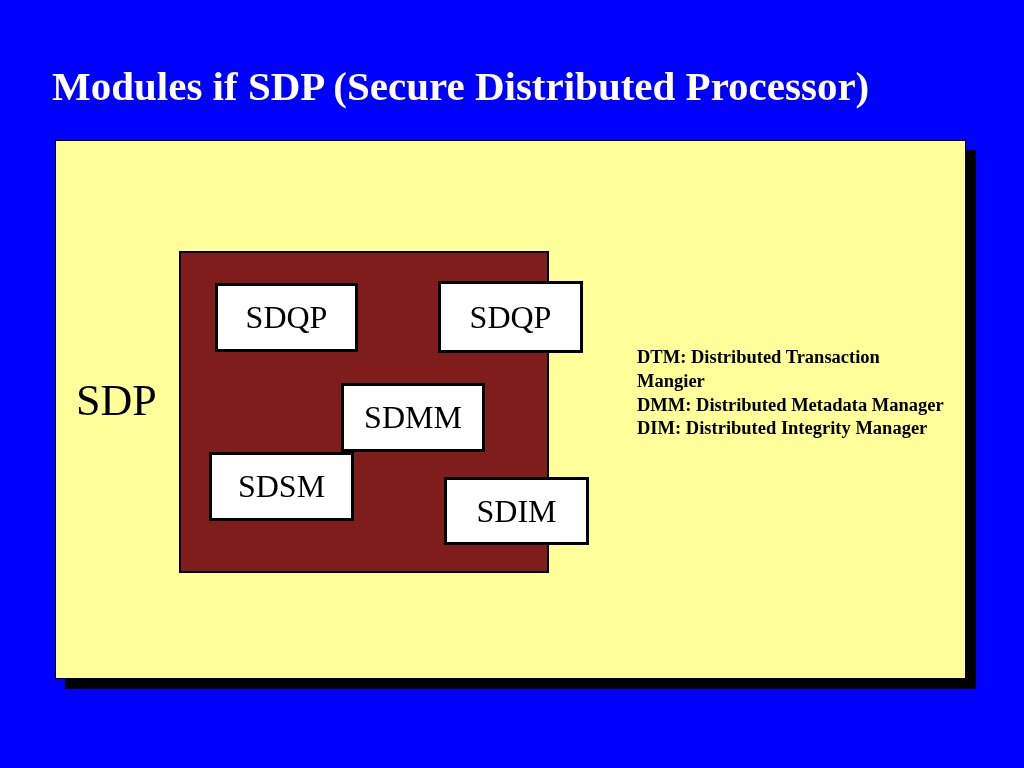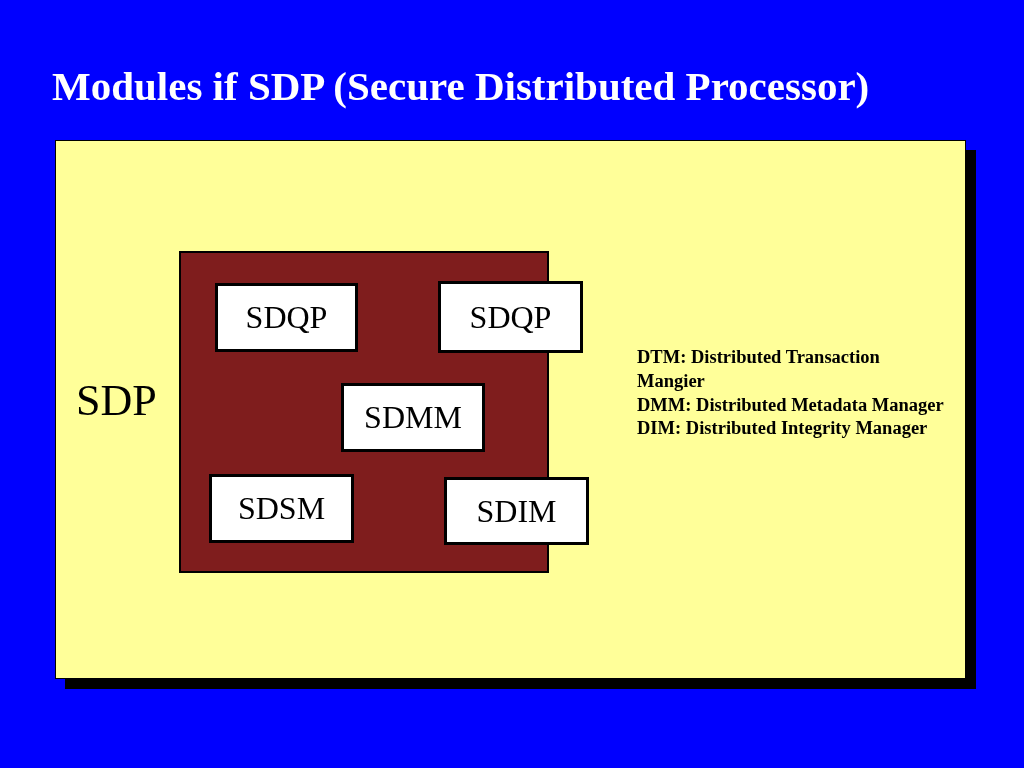--- a/index.html
+++ b/index.html
@@ -56,21 +56,21 @@
     box-sizing: border-box;
     display: flex;
     align-items: center;
     justify-content: center;
     font-size: 32px;
     color: #000000;
   }
   .box-sdqp { left: 34px;  top: 30px;  width: 143px; height: 69px; }
   .box-sdtm { left: 257px; top: 28px;  width: 145px; height: 72px; }
   .box-sdmm { left: 139px; top: 130px; width: 144px; height: 69px; margin-left: 21px; }
-  .box-sdsm { left: 28px;  top: 221px; width: 145px; height: 69px; }
+  .box-sdsm { left: 28px;  top: 199px; width: 145px; height: 69px; }
   .box-sdim { left: 263px; top: 224px; width: 145px; height: 68px; justify-content: center; }
   .definitions {
     position: absolute;
     left: 637px; top: 346px;
     color: #000000;
     font-size: 18.5px;
     font-weight: bold;
     line-height: 23.8px;
   }
   .def-line { white-space: nowrap; }

